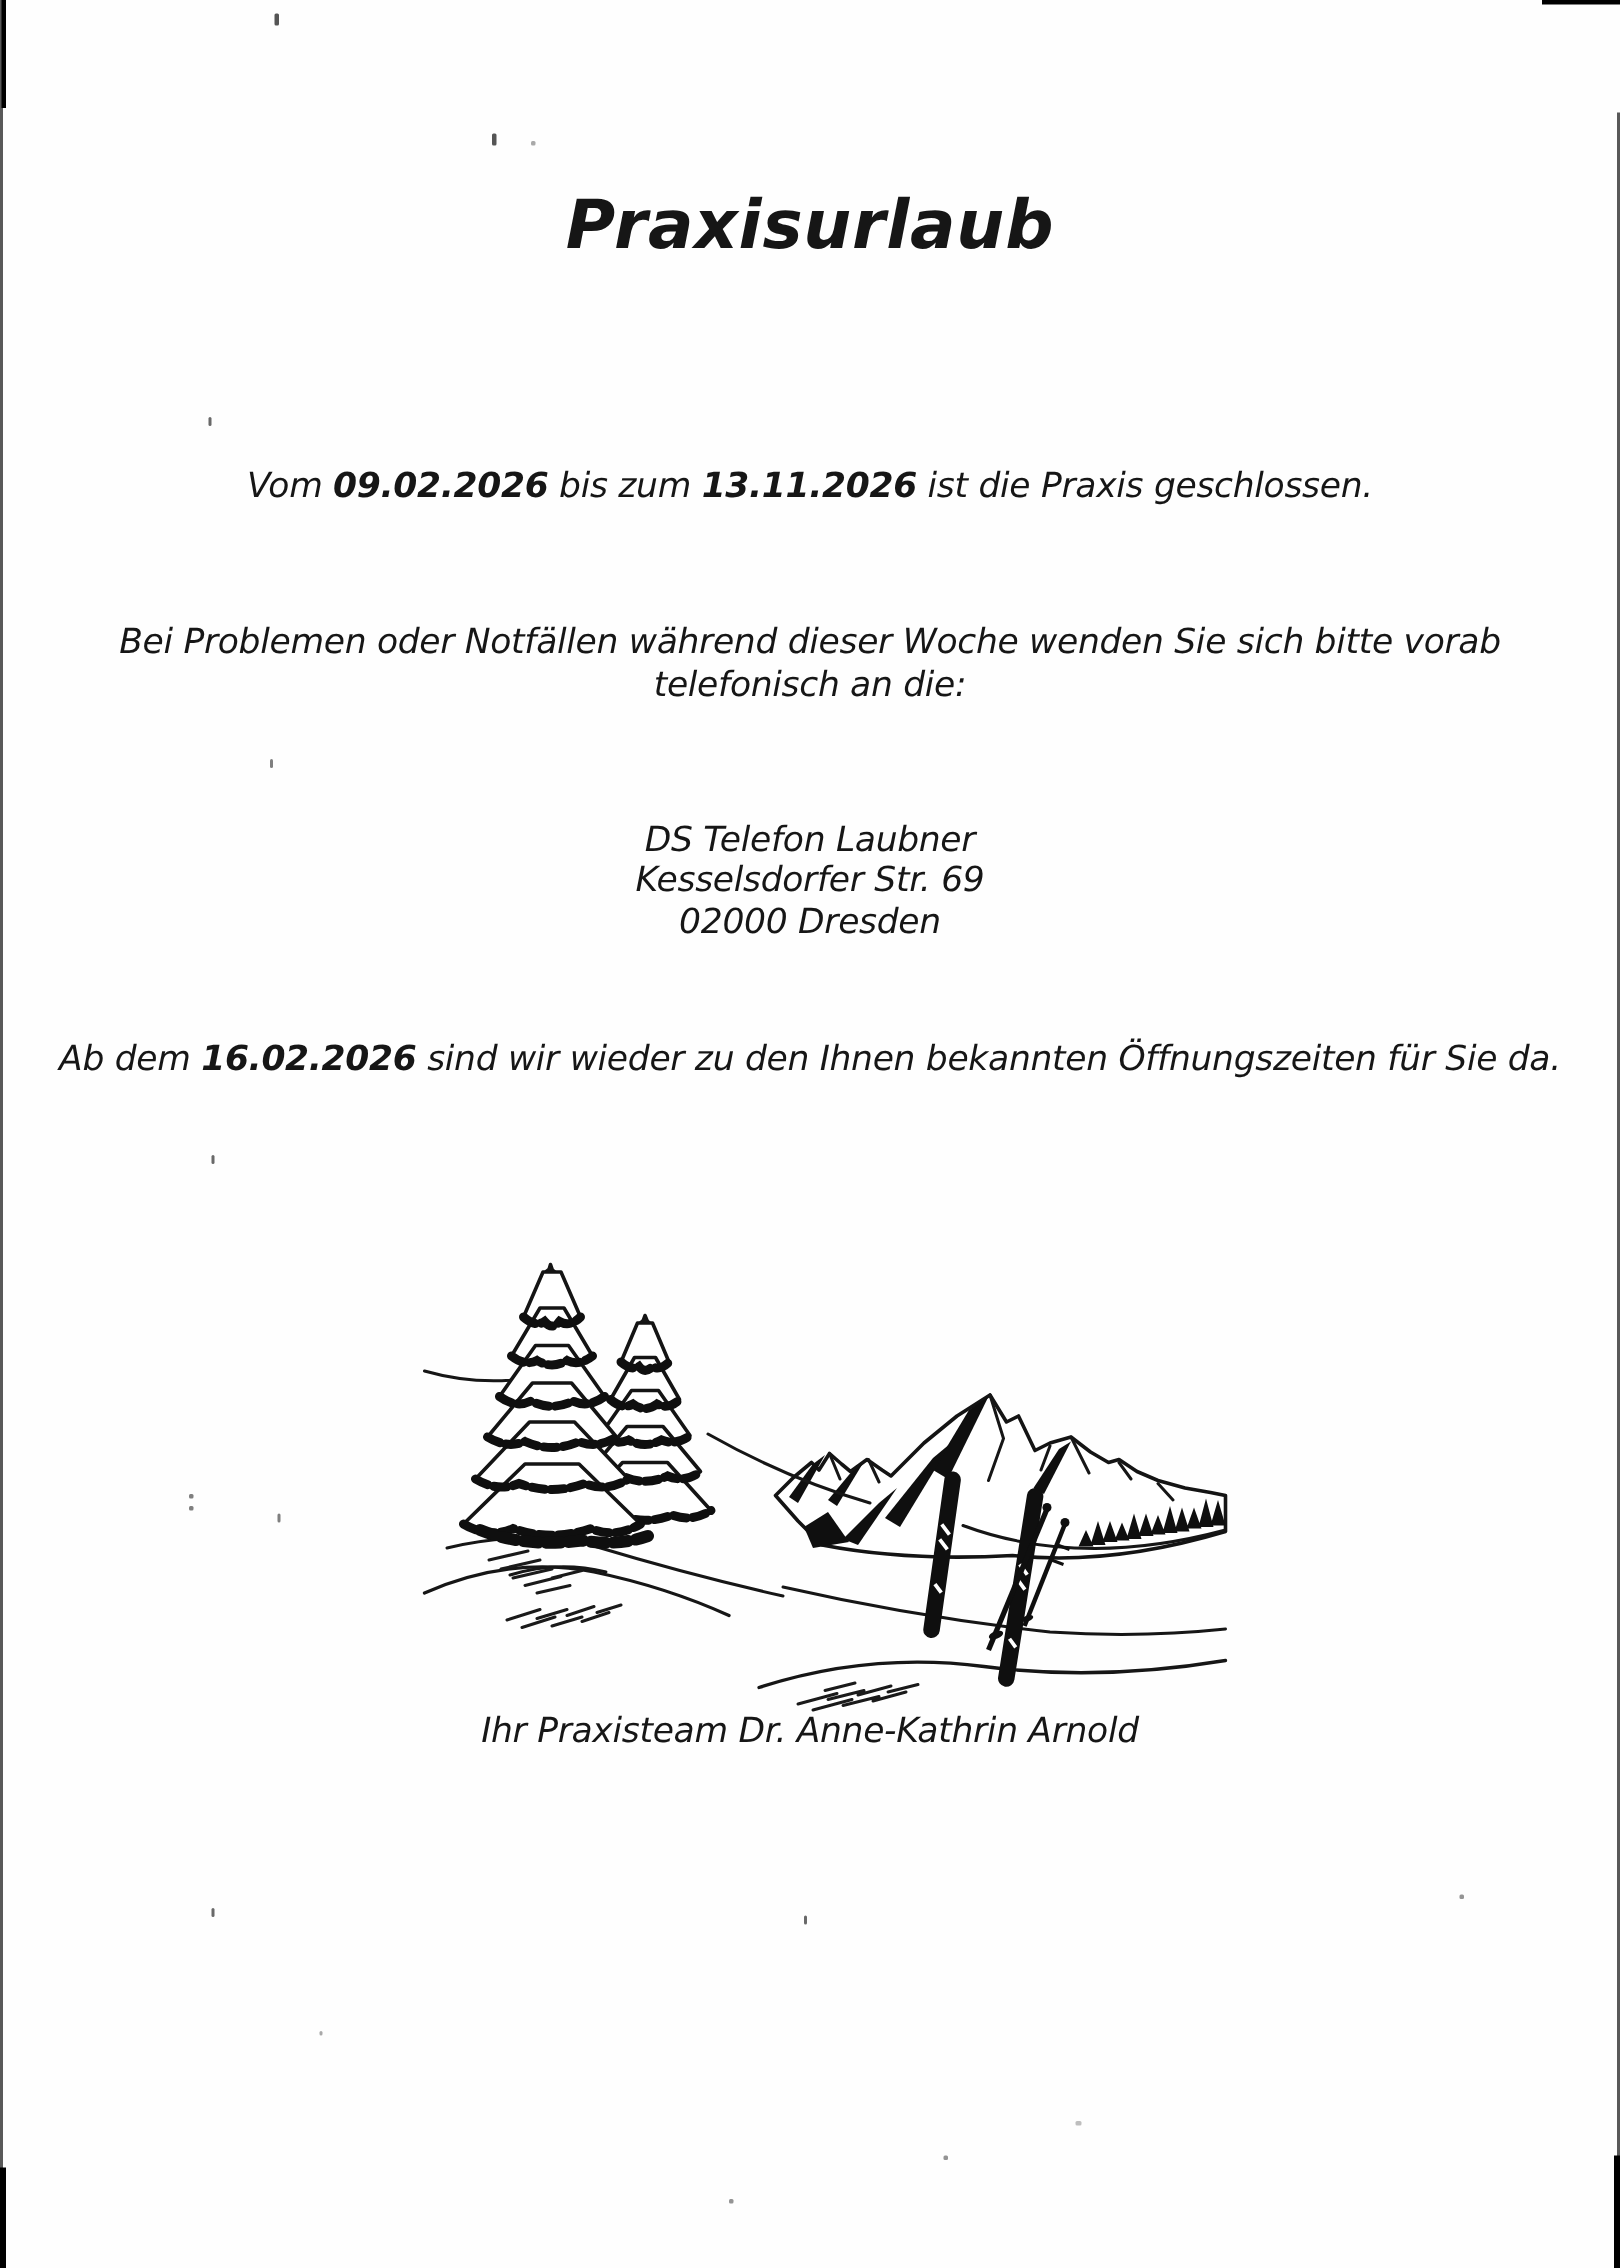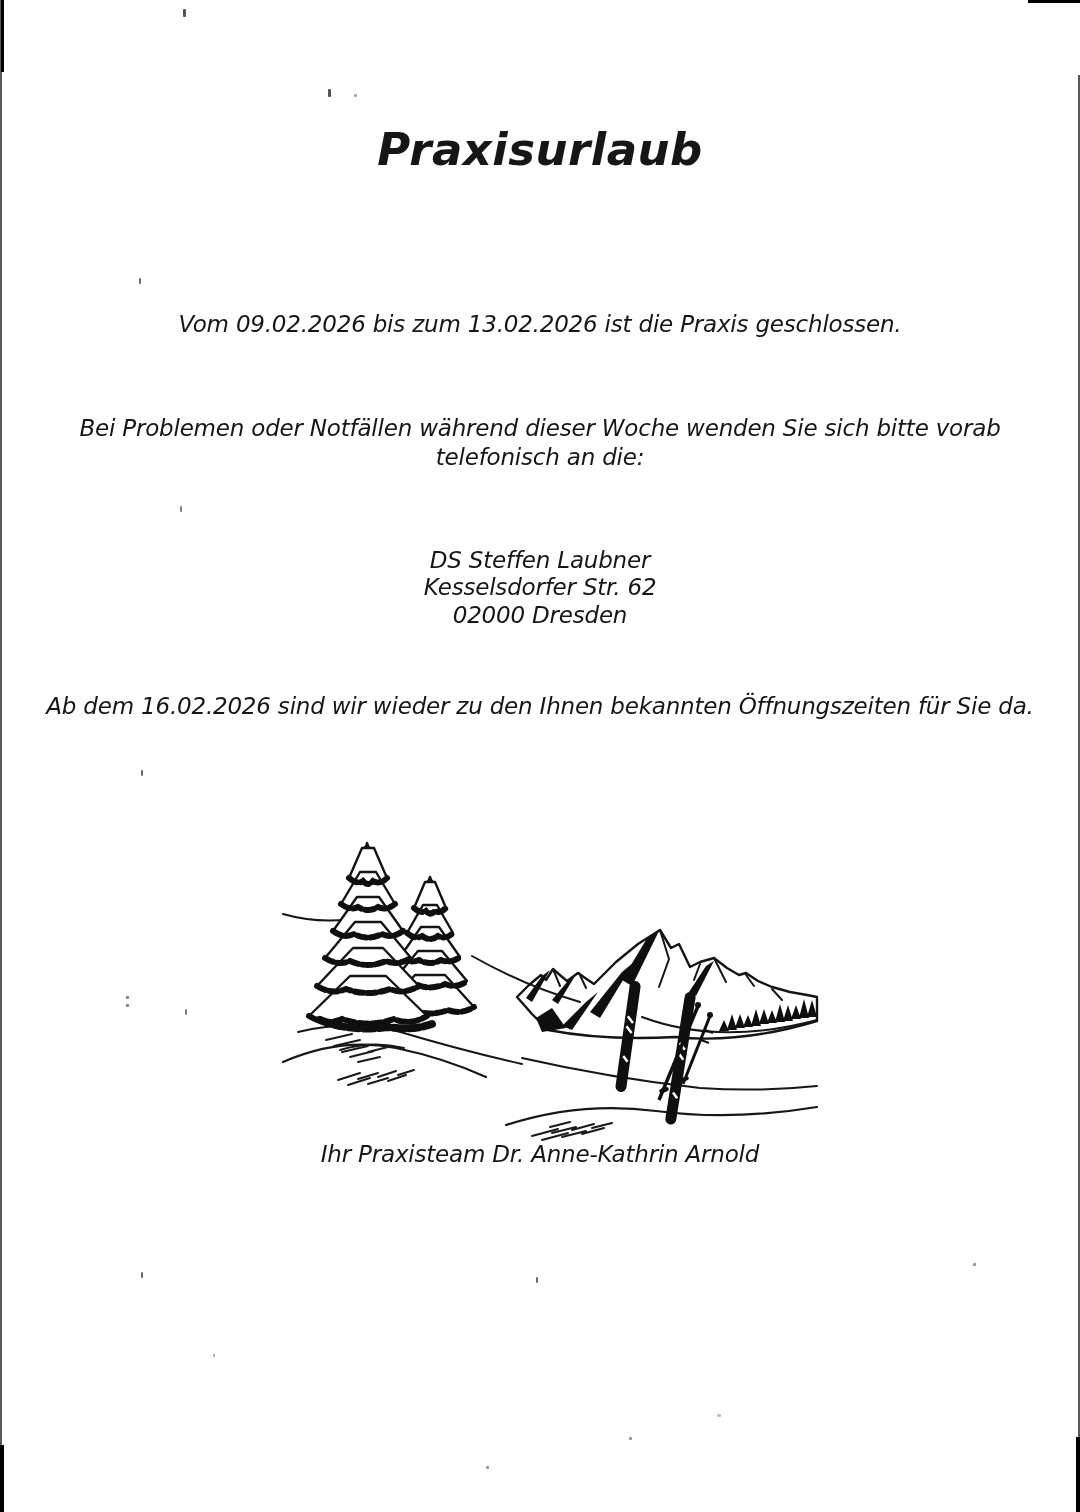--- a/index.html
+++ b/index.html
@@ -10,21 +10,21 @@
   }
   .doc-title {
     position:absolute; top:123px; left:18px; width:1044px;
     text-align:center; font-size:45px; font-weight:bold; letter-spacing:0.5px;
     margin:0;
   }
   .t-line {
     position:absolute; left:18px; width:1044px; text-align:center;
     font-size:23px; letter-spacing:-0.2px; margin:0; line-height:29px;
   }
-  .t-line b { font-weight:normal; }
+  .t-line b { font-weight:bold; }
   .closure   { top:310px; }
   .emergency { top:414px;text-align:center; }
   .contact   { top:519px; line-height:27.5px; }
   .reopen    { top:692px; }
   .signature { top:1140px; }
   .illustration { position:absolute; left:280px; top:834px; width:542px; height:308px; }
   .ink-line  { fill:none; stroke:#161616; stroke-width:2.2; stroke-linecap:round; stroke-linejoin:round; }
   .ink-thin  { fill:none; stroke:#161616; stroke-width:2;   stroke-linecap:round; }
   .tier      { fill:#ffffff; stroke:#141414; stroke-width:2.4; stroke-linejoin:round; }
   .shade     { fill:none; stroke:#0f0f0f; stroke-width:6; stroke-dasharray:9 4; stroke-linecap:round; }
@@ -65,25 +65,25 @@
     <span class="speck" style="left:536px;top:1277px;width:2px;height:6px;opacity:.7"></span>
     <span class="speck" style="left:973px;top:1263px;width:3px;height:3px;opacity:.5"></span>
     <span class="speck" style="left:213px;top:1354px;width:2px;height:3px;opacity:.4"></span>
     <span class="speck" style="left:629px;top:1437px;width:3px;height:3px;opacity:.5"></span>
     <span class="speck" style="left:486px;top:1466px;width:3px;height:3px;opacity:.5"></span>
     <span class="speck" style="left:717px;top:1414px;width:4px;height:3px;opacity:.3"></span>
   </div>
 
   <h1 class="doc-title">Praxisurlaub</h1>
 
-  <p class="t-line closure"><span>Vom </span><b>09.02.2026</b><span> bis zum </span><b>13.02.2026</b><span> ist die Praxis geschlossen.</span></p>
+  <p class="t-line closure"><span>Vom </span><b>09.02.2026</b><span> bis zum </span><b>13.11.2026</b><span> ist die Praxis geschlossen.</span></p>
 
   <p class="t-line emergency"><span>Bei Problemen oder Notfällen während dieser Woche wenden Sie sich bitte vorab</span><br><span>telefonisch an die:</span></p>
 
-  <p class="t-line contact"><br><span>DS Steffen Laubner</span><br><span>Kesselsdorfer Str. 62</span><br><span>02000 Dresden</span><br></p>
+  <p class="t-line contact"><br><span>DS Telefon Laubner</span><br><span>Kesselsdorfer Str. 69</span><br><span>02000 Dresden</span><br></p>
 
   <p class="t-line reopen"><span>Ab dem </span><b>16.02.2026</b><span> sind wir wieder zu den Ihnen bekannten Öffnungszeiten für Sie da.</span></p>
 
   <svg class="illustration" viewBox="0 0 542 308" xmlns="http://www.w3.org/2000/svg">
 
     <path class="ink-thin" d="M3,80 Q45,92 88,82"></path>
 
     <g>
       <path class="tier" d="M237,163 L249,151 L261,141 L266,146 L273,135 L281,142 L287,147 L298,139 L308,146 L314,150
                L336,128 L358,110 L380,96 L391,114 L399,110 L410,133 L420,128 L434,124 L447,134 L459,141 L466,139

